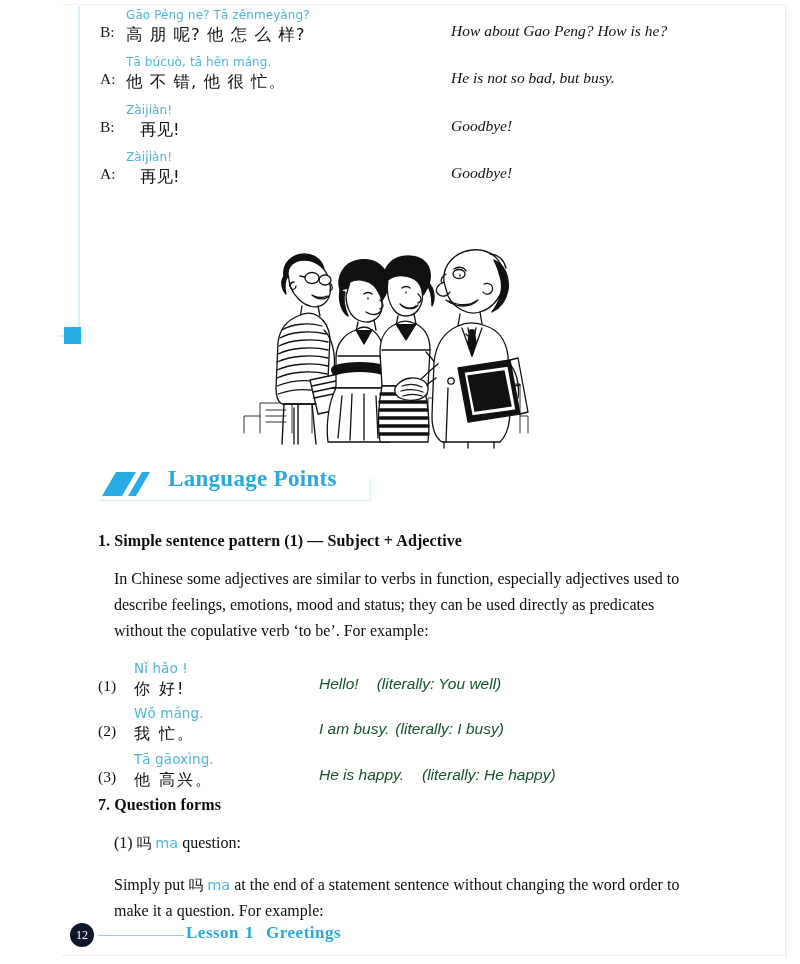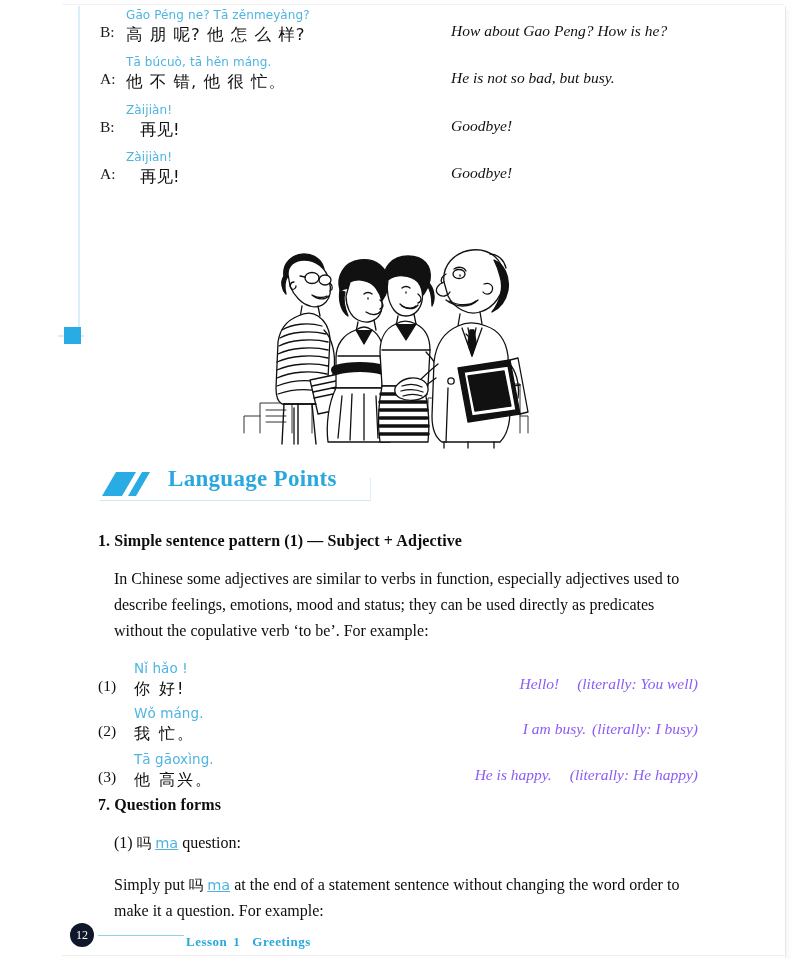--- a/index.html
+++ b/index.html
@@ -187,21 +187,20 @@
   }
   .inline-hz {
     font-family: "DejaVu Sans", sans-serif;
     font-size: 14.5px;
     color: #111;
   }
   .inline-py {
     color: #4fb4e0;
     font-family: "DejaVu Sans", sans-serif;
     font-size: 14.5px;
-    text-decoration: underline;
   }
 
   
   .examples {
     margin-top: 6px;
   }
   .ex-row {
     display: flex;
     margin-bottom: 6px;
   }
@@ -217,24 +216,23 @@
     flex: 0 0 185px;
     width: 185px;
   }
   .ex-cn .pinyin { font-size: 13.5px; }
   .ex-cn .hanzi { font-size: 16px; letter-spacing: 2px; }
   .ex-en {
     flex: 1 1 auto;
     padding-top: 15px;
     font-style: italic;
     font-size: 15.5px;
-    color: #8b5cf6;
-    font-family: Liberation Serif, serif;
+    color: #14532d;
+    font-family: Liberation Sans, sans-serif;
     white-space: nowrap;
-    text-align: right;
   }
   .ex-en .lit { padding-left: 18px; }
 
   .sec2 { margin-top: 22px; }
   .qline { margin-top: 13px; }
   .qpara { margin-top: 8px; }
 
   
   .footer {
     position: absolute;
@@ -256,22 +254,22 @@
     justify-content: center;
   }
   .pg-line {
     position: absolute;
     left: 36px; top: 15px;
     width: 86px; height: 1px;
     background: #8fd2ee;
   }
   .footer-title {
     position: absolute;
-    left: 124px; top: 14px;
-    font-size: 13px;
+    left: 124px; top: 3px;
+    font-size: 17px;
     font-weight: bold;
     color: #2aa8dd;
     font-family: "Liberation Serif", serif;
     letter-spacing: 0.5px;
   }
   .footer-title .sp { padding: 0 6px; }
 </style>
 </head>
 <body>
 

